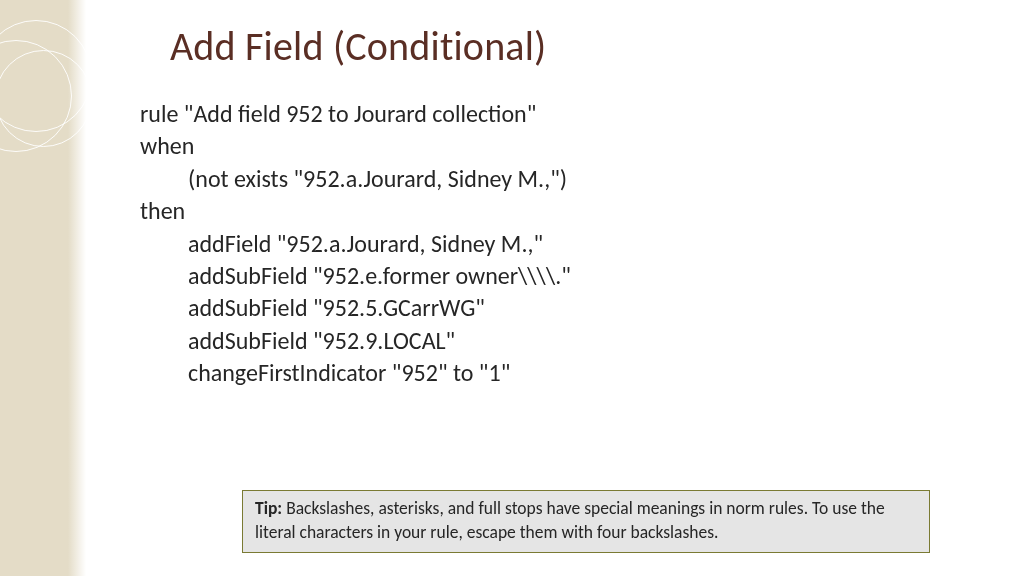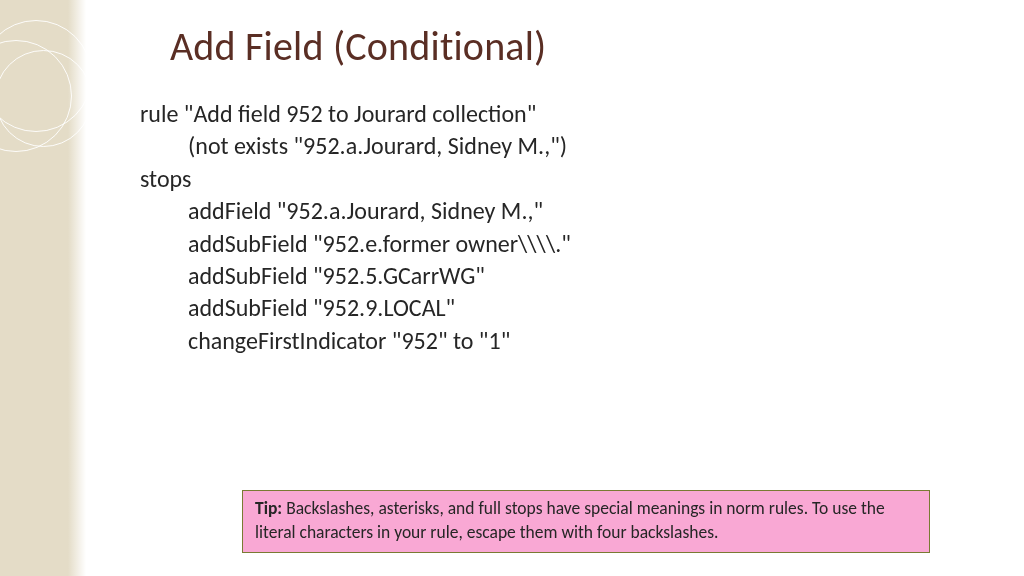--- a/index.html
+++ b/index.html
@@ -84,21 +84,21 @@
   }
   .indent {
     padding-left: 48px;
   }
   .tip-box {
     position: absolute;
     left: 242px;
     top: 490px;
     width: 662px;
     border: 1.5px solid #7a7a33;
-    background: #f9a8d4;
+    background: #e5e5e5;
     padding: 6px 12px 8px 12px;
     font-size: 17.5px;
     line-height: 1.35;
     color: #262626;
   }
   .tip-box b { font-weight: 700; }
 </style>
 </head>
 <body>
 
@@ -109,22 +109,23 @@
       <span class="r1"></span>
         <span class="r2"></span>
         <span class="r3"></span>
     </div>
   </div>
 
   <div class="title">Add Field (Conditional)</div>
 
   <div class="body">
     <div>rule "Add field 952 to Jourard collection"</div>
+    <div>when</div>
     <div class="indent">(not exists "952.a.Jourard, Sidney M.,")</div>
-    <div>stops</div>
+    <div>then</div>
     <div class="indent">addField "952.a.Jourard, Sidney M.,"</div>
     <div class="indent">addSubField "952.e.former owner\\\\."</div>
     <div class="indent">addSubField "952.5.GCarrWG"</div>
     <div class="indent">addSubField "952.9.LOCAL"</div>
     <div class="indent">changeFirstIndicator "952" to "1"</div>
   </div>
 
   <div class="tip-box">
     <b>Tip:</b><span> Backslashes, asterisks, and full stops have special meanings in norm rules. To use the literal characters in your rule, escape them with four backslashes.</span>
   </div>

